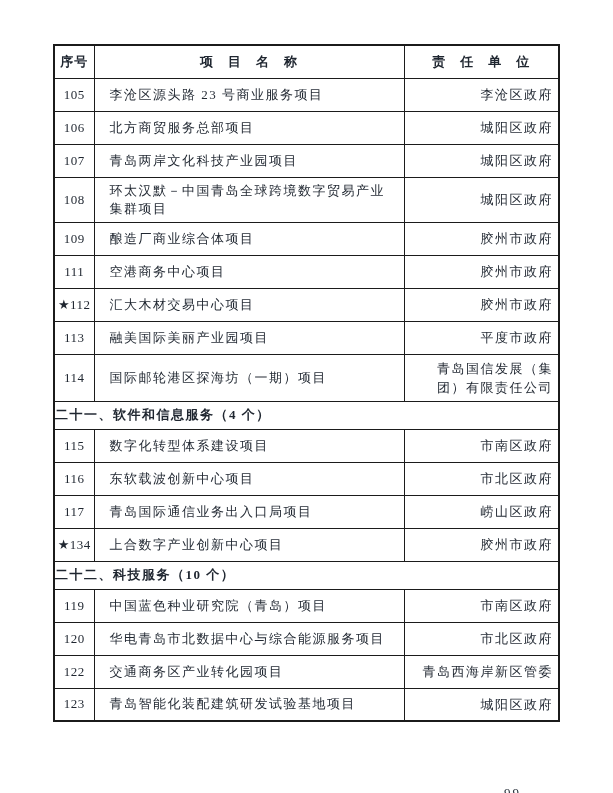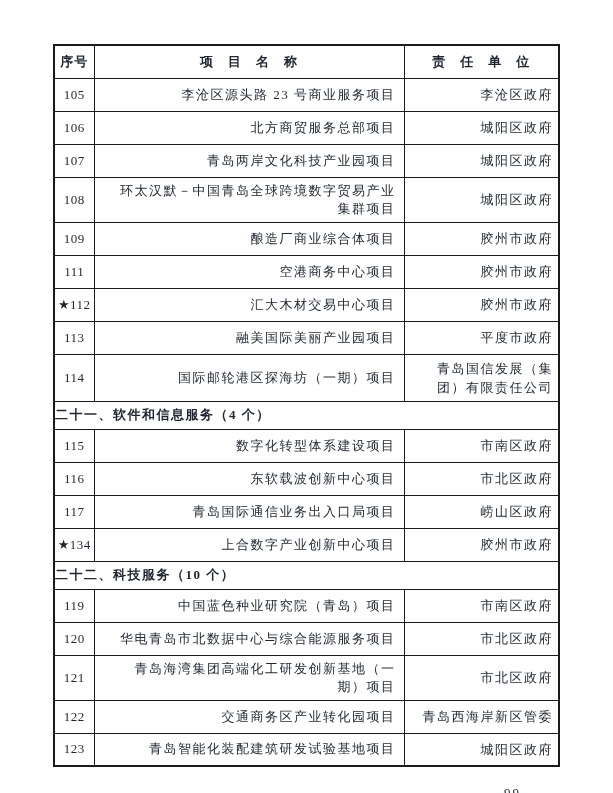--- a/index.html
+++ b/index.html
@@ -45,21 +45,21 @@
     letter-spacing: 1px;
     padding: 4px;
   }
   td.no-cell {
     text-align: center;
     height: 33px;
     padding: 0 2px;
     letter-spacing: 0.5px;
   }
   td.name-cell {
-    text-align: right;
+    text-align: left;
     padding: 4px 8px 4px 15px;
     letter-spacing: 1.5px;
     line-height: 18px;
   }
   td.unit-cell {
     text-align: right;
     padding: 4px 5px 4px 8px;
     letter-spacing: 1.5px;
     line-height: 19px;
   }
@@ -172,25 +172,20 @@
           <td class="no-cell">119</td>
           <td class="name-cell">中国蓝色种业研究院（青岛）项目</td>
           <td class="unit-cell">市南区政府</td>
         </tr>
         <tr>
           <td class="no-cell">120</td>
           <td class="name-cell">华电青岛市北数据中心与综合能源服务项目</td>
           <td class="unit-cell">市北区政府</td>
         </tr>
         <tr>
-          <td class="no-cell">121</td>
-          <td class="name-cell">青岛海湾集团高端化工研发创新基地（一期）项目</td>
-          <td class="unit-cell">市北区政府</td>
-        </tr>
-        <tr>
           <td class="no-cell">122</td>
           <td class="name-cell">交通商务区产业转化园项目</td>
           <td class="unit-cell">青岛西海岸新区管委</td>
         </tr>
         <tr>
           <td class="no-cell">123</td>
           <td class="name-cell">青岛智能化装配建筑研发试验基地项目</td>
           <td class="unit-cell">城阳区政府</td>
         </tr>
       </tbody>

